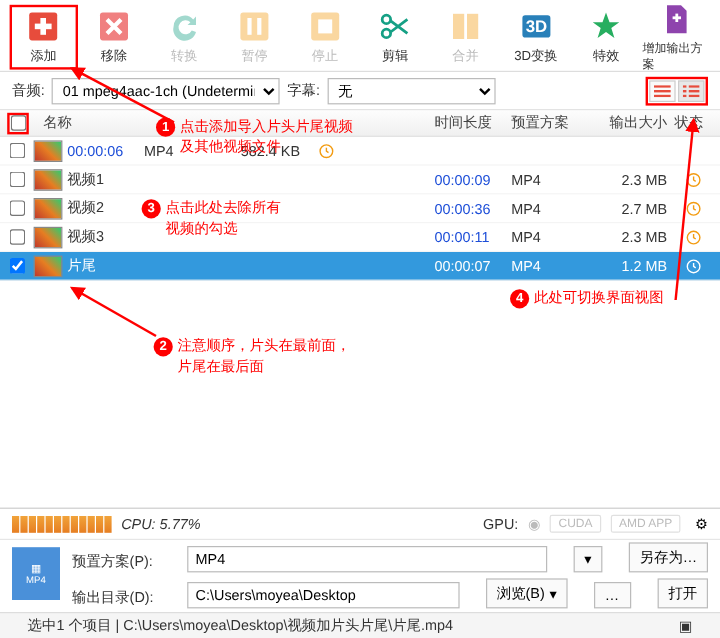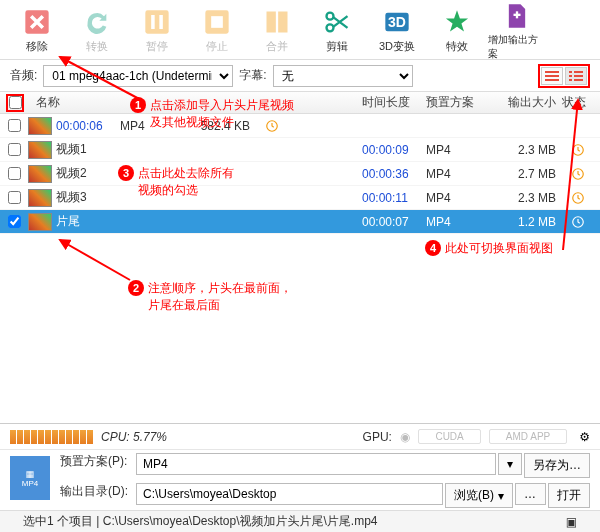--- a/index.html
+++ b/index.html
@@ -55,37 +55,47 @@
 .annot { position: absolute; color: #ff0000; font-size: 13px; font-weight: 400; pointer-events: none; z-index: 50; }
 .annot .bullet { display: inline-block; width: 16px; height: 16px; border-radius: 50%; background: #ff0000; color: #fff; text-align: center; line-height: 16px; font-size: 11px; font-weight: bold; margin-right: 4px; }
 .arrow { position: absolute; pointer-events: none; z-index: 40; }
 
 .bottom { border-top: 1px solid #ccc; position: absolute; bottom: 0; left: 0; right: 0; background: #fff; }
 .cpu-row { display: flex; align-items: center; padding: 4px 10px; gap: 8px; border-bottom: 1px solid #e6e6e6; height: 26px; }
 .cpu-cores { display: flex; gap: 1px; }
 .cpu-cores span { width: 6px; height: 14px; background: linear-gradient(#f1a33a,#e67e22); }
 .cpu-lbl { color: #333; font-style: italic; }
 .gpu-lbl { color: #333; margin-left: auto; }
-.gpu-badge { color: #bbb; border: 1px solid #e0e0e0; padding: 1px 16px; border-radius: 2px; font-size: 10px; }
+.gpu-badge { color: #bbb; border: 1px solid #e0e0e0; padding: 1px 6px; border-radius: 2px; font-size: 10px; }
 .gear { margin-left: 4px; }
 
-.sett-row { display: flex; align-items: flex-start; padding: 3px 10px; gap: 2px; height: 30px; }
+.sett-row { display: flex; align-items: flex-end; padding: 3px 10px; gap: 22px; height: 30px; }
 .sett-icon { width: 40px; height: 44px; background: #4a90d9; margin-right: 4px; display: flex; align-items: center; justify-content: center; color: #fff; font-size: 9px; }
 .sett-lbl { width: 74px; color: #333; }
 .sett-inp { flex: 1; border: 1px solid #bbb; padding: 3px 6px; background: #fff; }
 .sett-btn { border: 1px solid #bbb; padding: 3px 8px; background: #fafafa; display: flex; align-items: center; gap: 4px; cursor: pointer; }
 .dots { letter-spacing: 1px; }
 
 .status { background: #f5f5f5; border-top: 1px solid #ddd; padding: 3px 23px; color: #333; display: flex; align-items: center; height: 22px; }
 .status .right-icon { margin-left: auto; }
 </style>
 </head>
 <body>
 
 <div class="toolbar">
+  <div class="tool-btn red red-box">
+    <div class="tool-icon">
+        <svg viewBox="0 0 24 24">
+          <rect x="2" y="2" width="20" height="20" rx="2"></rect>
+          <rect x="10" y="6" width="4" height="12" fill="#fff"></rect>
+          <rect x="6" y="10" width="12" height="4" fill="#fff"></rect>
+        </svg>
+      </div>
+    <span class="tool-lbl">添加</span>
+  </div>
   <div class="tool-btn pink">
     <div class="tool-icon">
         <svg viewBox="0 0 24 24">
           <rect x="2" y="2" width="20" height="20" rx="2"></rect>
           <path d="M7 7 L17 17 M17 7 L7 17" stroke="#fff" stroke-width="3"></path>
         </svg>
       </div>
     <span class="tool-lbl">移除</span>
   </div>
   <div class="tool-btn teal">
@@ -108,38 +118,38 @@
   </div>
   <div class="tool-btn orange">
     <div class="tool-icon">
         <svg viewBox="0 0 24 24">
           <rect x="2" y="2" width="20" height="20" rx="2" opacity="0.4"></rect>
           <rect x="7" y="7" width="10" height="10" fill="#fff"></rect>
         </svg>
       </div>
     <span class="tool-lbl" style="color:#bbb">停止</span>
   </div>
-  <div class="tool-btn orange">
-    <div class="tool-icon">
-        <svg viewBox="0 0 24 24">
-          <rect x="3" y="3" width="8" height="18" opacity="0.4"></rect>
-          <rect x="13" y="3" width="8" height="18" opacity="0.4"></rect>
-        </svg>
-      </div>
-    <span class="tool-lbl" style="color:#bbb">合并</span>
-  </div>
   <div class="tool-btn teal">
     <div class="tool-icon">
         <svg viewBox="0 0 24 24">
           <circle cx="6" cy="7" r="3" fill="none" stroke="#16a085" stroke-width="2"></circle>
           <circle cx="6" cy="17" r="3" fill="none" stroke="#16a085" stroke-width="2"></circle>
           <path d="M9 8l12 9M9 16l12-9" stroke="#16a085" stroke-width="2"></path>
         </svg>
       </div>
     <span class="tool-lbl">剪辑</span>
+  </div>
+  <div class="tool-btn orange">
+    <div class="tool-icon">
+        <svg viewBox="0 0 24 24">
+          <rect x="3" y="3" width="8" height="18" opacity="0.4"></rect>
+          <rect x="13" y="3" width="8" height="18" opacity="0.4"></rect>
+        </svg>
+      </div>
+    <span class="tool-lbl" style="color:#bbb">合并</span>
   </div>
   <div class="tool-btn blue">
     <div class="tool-icon">
         <svg viewBox="0 0 24 24">
           <rect x="2" y="4" width="20" height="16" rx="2"></rect>
           <text x="12" y="16" text-anchor="middle" fill="#fff" font-size="10" font-weight="bold">3D</text>
         </svg>
       </div>
     <span class="tool-lbl">3D变换</span>
   </div>

